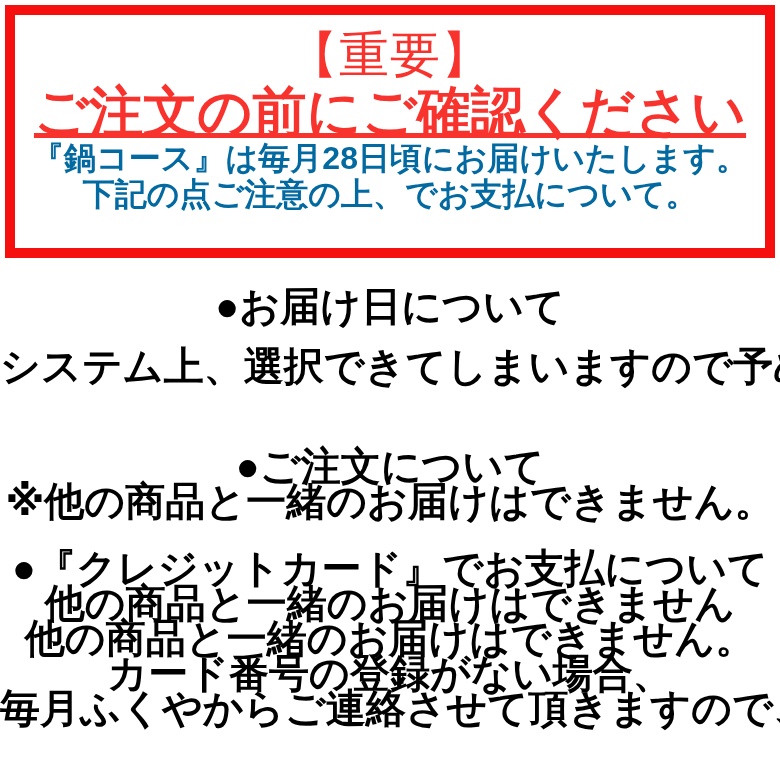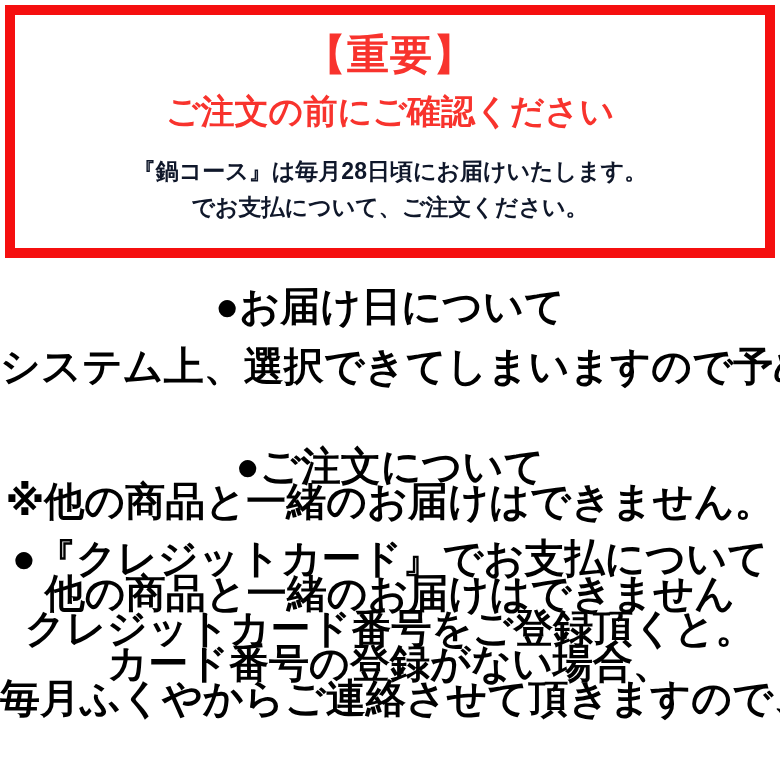--- a/index.html
+++ b/index.html
@@ -20,68 +20,68 @@
     margin:5px;
     width:770px;
     height:253px;
     border:10px solid var(--border-red,#f50f0f);
     background:#ffffff;
     text-align:center;
     overflow:hidden;
   }
   .notice-title{
     margin-top:12px;
-    font-size:42px;
+    font-size:50px;
     line-height:56px;
-    font-weight:700;
+    font-weight:400;
     color:var(--accent-red,#f8332d);
     letter-spacing:1px;
     white-space:nowrap;
   }
   .notice-heading{
-    font-size:34px;
+    font-size:54px;
     line-height:57px;
     font-weight:900;
     color:var(--accent-red,#f8332d);
     letter-spacing:0px;
     white-space:nowrap;
+    text-decoration:underline;
   }
   .notice-sub{
-    margin-top:13px;
-    font-size:23px;
+    font-size:32px;
     line-height:36px;
     font-weight:700;
-    color:#0f172a;
+    color:#0369a1;
   }
   .notice-sub div{white-space:nowrap;}
   
   .body-text{
     padding-top:26px;
     text-align:center;
     font-size:40px;
     line-height:35px;
     font-weight:700;
     color:#000000;
   }
   .body-text .line{white-space:nowrap;}
   .sec-system{margin-top:25px;}
   .sec-order{margin-top:65px;}
-  .sec-credit{margin-top:22px;}
+  .sec-credit{margin-top:32px;}
 </style>
 </head>
 <body>
 
 <div class="page">
 
   <div class="notice-box">
     <div class="notice-title">【重要】</div>
     <div class="notice-heading">ご注文の前にご確認ください</div>
     <div class="notice-sub">
       <div>『鍋コース』は毎月28日頃にお届けいたします。</div>
-      <div>でお支払について、ご注文ください。</div>
+      <div>下記の点ご注意の上、でお支払について。</div>
     </div>
   </div>
 
   <div class="body-text">
 
     <div class="sec-delivery">
       <div class="line">●お届け日について</div>
     </div>
 
     <div class="sec-system">
@@ -89,19 +89,19 @@
     </div>
 
     <div class="sec-order">
       <div class="line">●ご注文について</div>
       <div class="line">※他の商品と一緒のお届けはできません。</div>
     </div>
 
     <div class="sec-credit">
       <div class="line">●『クレジットカード』でお支払について</div>
       <div class="line">他の商品と一緒のお届けはできません</div>
-      <div class="line">クレジットカード番号をご登録頂くと。</div>
+      <div class="line">他の商品と一緒のお届けはできません。</div>
       <div class="line">カード番号の登録がない場合、</div>
       <div class="line">毎月ふくやからご連絡させて頂きますので、ご了承ください。</div>
     </div>
 
   </div>
 </div>
 
 </body></html>

